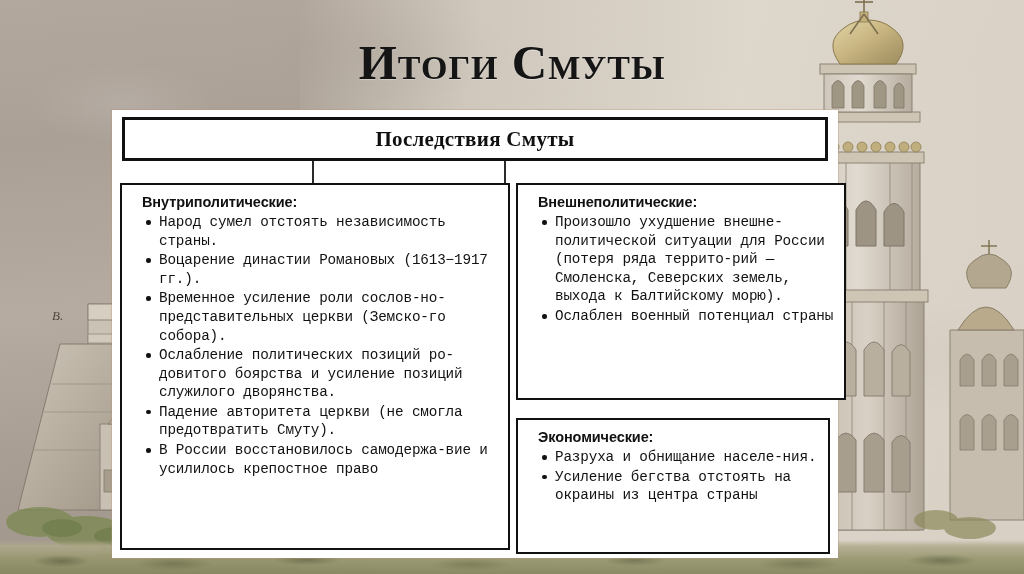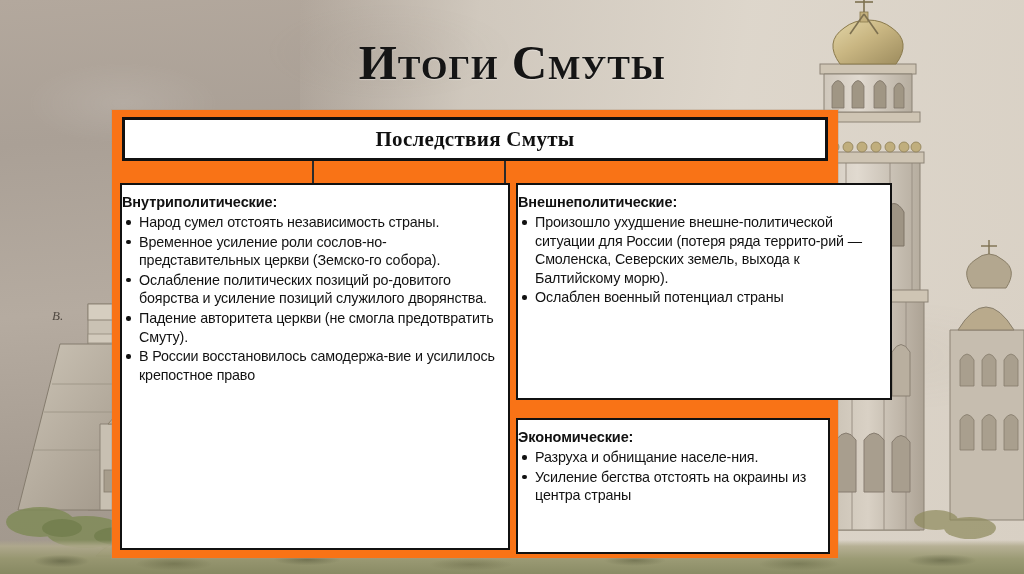--- a/index.html
+++ b/index.html
@@ -83,21 +83,21 @@
     text-shadow: 0 1px 1px rgba(255,255,255,.35);
   }
 
   
   .panel {
     position: absolute;
     left: 112px;
     top: 110px;
     width: 726px;
     height: 448px;
-    background: #f97316;
+    background: #ffffff;
     box-shadow: 0 0 0 1px rgba(180,150,120,.35);
   }
 
   .hdr-box {
     position: absolute;
     left: 10px;
     top: 7px;
     width: 706px;
     height: 44px;
     background: #ffffff;
@@ -123,40 +123,41 @@
   }
   .stem-left  { left: 200px; top: 51px; height: 22px; }
   .stem-right { left: 392px; top: 51px; height: 22px; }
 
   
   .card {
     position: absolute;
     background: #ffffff;
     border: 2px solid #111111;
     box-sizing: border-box;
-    padding: 9px 10px 8px 0;
+    padding: 9px 10px 8px 20px;
   }
   .card-internal { left: 8px;   top: 73px;  width: 390px; height: 367px; }
-  .card-external { left: 404px; top: 73px;  width: 376px; height: 217px; }
+  .card-external { left: 404px; top: 73px;  width: 330px; height: 217px; }
   .card-economic { left: 404px; top: 308px; width: 314px; height: 136px; }
 
   .card-heading {
     font-family: "Liberation Sans", sans-serif;
     font-weight: bold;
     font-size: 14.5px;
     color: #111111;
     line-height: 1.18;
     margin-bottom: 2px;
     letter-spacing: -0.1px;
   }
 
   ul.bullets {
     list-style: none;
     margin: 0;
     padding: 0;
+    font-family: Liberation Mono, monospace;
   }
   ul.bullets li {
     position: relative;
     padding-left: 17px;
     font-size: 14.3px;
     line-height: 1.30;
     color: #121212;
     margin-top: 1px;
     letter-spacing: -0.15px;
   }
@@ -358,20 +359,21 @@
       <span class="hdr-text">Последствия Смуты</span>
     </div>
 
     <div class="stem stem-left"></div>
     <div class="stem stem-right"></div>
 
     <div class="card card-internal">
       <div class="card-heading">Внутриполитические:</div>
       <ul class="bullets">
         <li>Народ сумел отстоять независимость страны.</li>
+        <li>Воцарение династии Романовых (1613−1917 гг.).</li>
         <li>Временное усиление роли сослов-но-представительных церкви (Земско-го собора).</li>
         <li>Ослабление политических позиций ро-довитого боярства и усиление позиций служилого дворянства.</li>
         <li>Падение авторитета церкви (не смогла предотвратить Смуту).</li>
         <li>В России восстановилось самодержа-вие и усилилось крепостное право</li>
       </ul>
     </div>
 
     <div class="card card-external">
       <div class="card-heading">Внешнеполитические:</div>
       <ul class="bullets">

